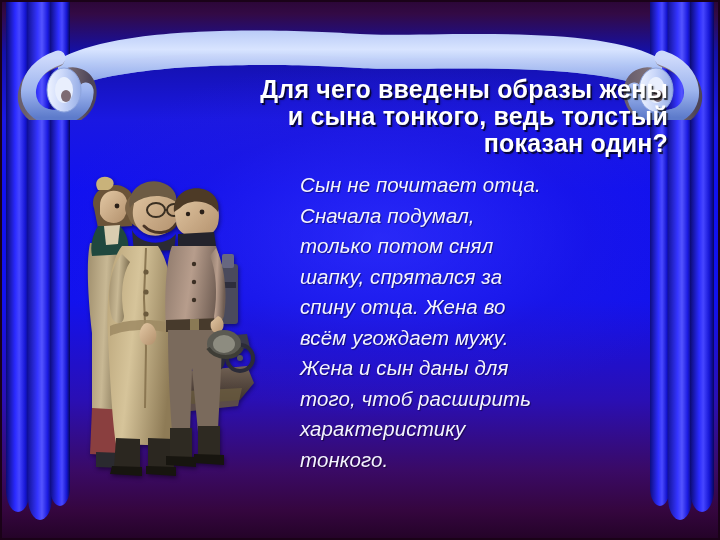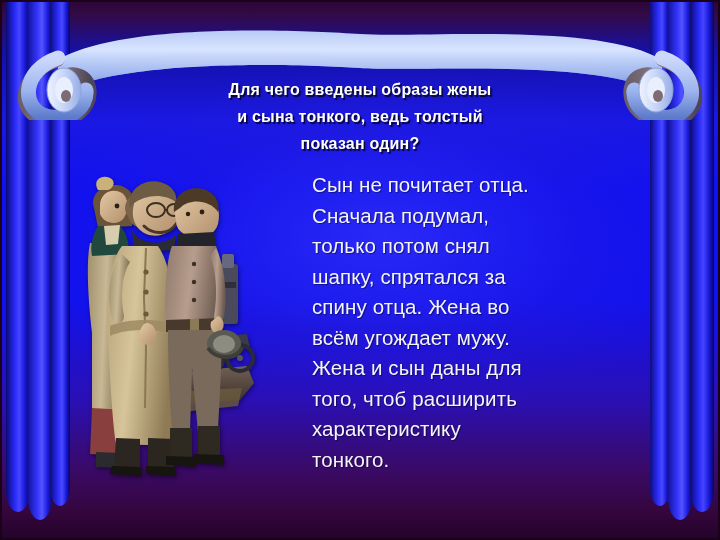--- a/index.html
+++ b/index.html
@@ -58,42 +58,43 @@
   .d3{background:linear-gradient(to right,#0d0d80 0%,#2e2eff 42%,#4a4aff 60%,#1414cf 84%,#060652 100%);}
 
   
   #ribbon{
     position:absolute;left:0;top:8px;width:720px;height:112px;
   }
   #ribbon svg{display:block;width:720px;height:112px;}
 
   
   #title{
-    position:absolute;left:60px;top:76px;width:600px;
-    text-align:center;
+    position:absolute;left:68px;top:76px;width:600px;
+    text-align:right;
     color:#ffffff;
     font-weight:bold;
-    font-size:16px;
+    font-size:25px;
     line-height:27px;
     letter-spacing:.2px;
     text-shadow:1.5px 1.5px 0 rgba(0,0,0,.60), 2px 2px 2px rgba(0,0,0,.35);
     white-space:pre-line;
   }
 
   
   #illus{
     position:absolute;left:72px;top:168px;width:195px;height:315px;
     filter:drop-shadow(1px 2px 2px rgba(0,0,0,.45));
   }
   #illus svg{display:block;width:195px;height:315px;}
 
   
   #body-text{
-    position:absolute;left:312px;top:170px;width:340px;
+    position:absolute;left:300px;top:170px;width:340px;
     color:#f4f4ff;
+    font-style:italic;
     font-size:20.5px;
     line-height:30.5px;
     letter-spacing:.1px;
     text-shadow:1px 1px 1px rgba(0,0,0,.45);
     white-space:pre-line;
   }
 </style>
 </head>
 <body>
 

